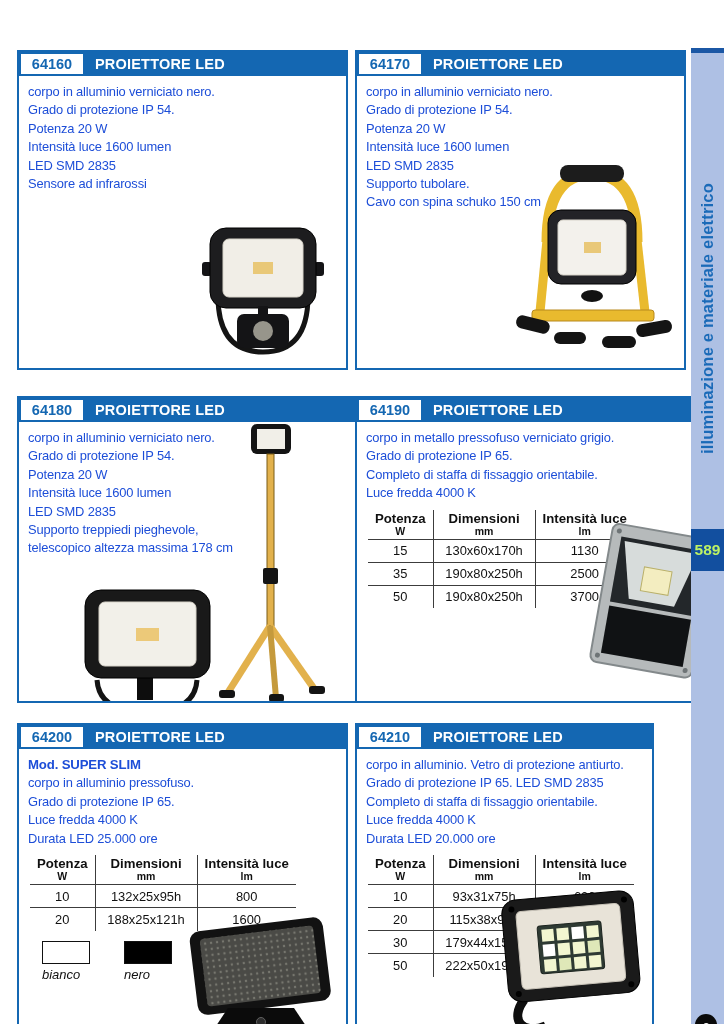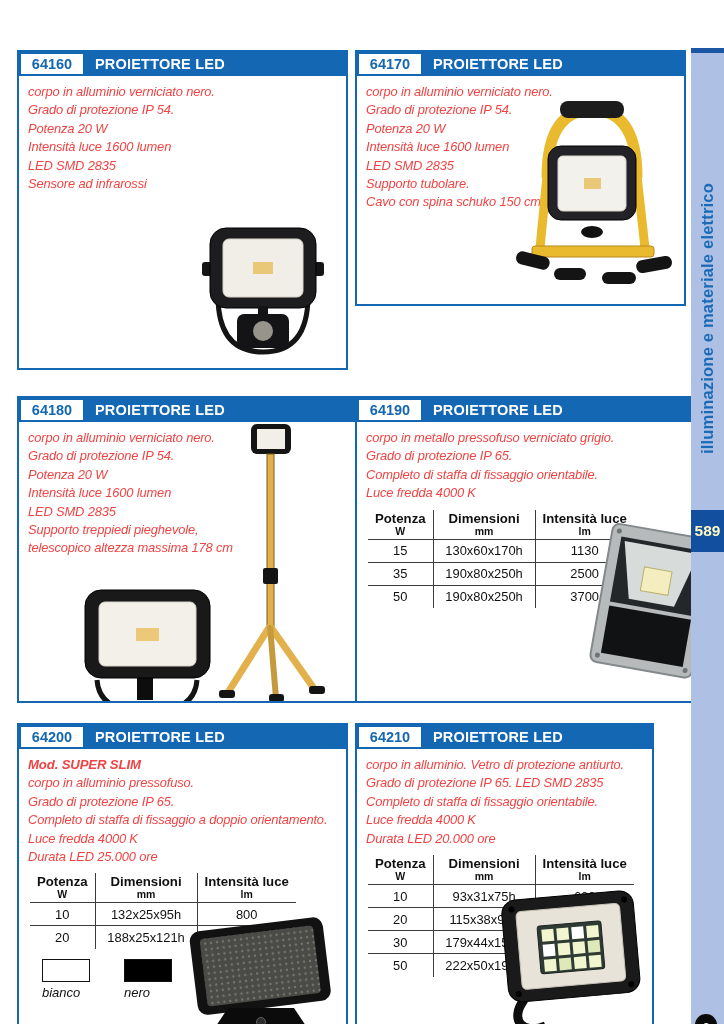--- a/index.html
+++ b/index.html
@@ -17,21 +17,21 @@
   .cell-header { display:flex; height:24px; }
   .code-box {
     width:66px; border:2px solid var(--blue); background:#fff; color:var(--blue);
     font-weight:700; font-size:14.5px; display:flex; align-items:center; justify-content:center;
   }
   .title-bar {
     flex:1; background:var(--blue); color:#fff; font-weight:700; font-size:14.5px;
     display:flex; align-items:center; padding-left:10px; letter-spacing:.2px;
   }
   .body { position:relative; padding:7px 9px 0 9px; height:calc(100% - 24px); overflow:hidden; }
-  .line { font-size:12.9px; line-height:18.4px; white-space:nowrap; letter-spacing:-0.15px; color:#ef4444;font-style:italic; }
+  .line { font-size:12.9px; line-height:18.4px; white-space:nowrap; letter-spacing:-0.15px; color:#1d4ed8; }
   .model-line { font-weight:700; font-size:13.2px; line-height:18.4px; }
   .spec-table { border-collapse:collapse; margin:7px 0 0 2px; }
   .spec-table th, .spec-table td { border-left:1px solid #3c3c3c; padding:2px 7px; text-align:center; vertical-align:middle; }
   .spec-table th:first-child, .spec-table td:first-child { border-left:none; }
   .spec-table tbody td { border-top:1px solid #3c3c3c; font-size:12.9px; height:23px; }
   .th-label { font-size:13.2px; line-height:14px; color:#101010; }
   .th-unit { font-size:10.5px; line-height:11px; color:#101010; }
   .col-w   { min-width:52px; }
   .col-dim { min-width:102px; }
   .col-lm  { min-width:96px; }
@@ -47,22 +47,22 @@
   }
   .sidebar-label-wrap {
     position:absolute; left:691px; top:98px; width:33px; height:378px;
     display:flex; align-items:center; justify-content:center;
   }
   .sidebar-label {
     writing-mode:vertical-rl; transform:rotate(180deg);
     font-weight:700; font-size:16.5px; color:var(--side-text); white-space:nowrap; letter-spacing:.2px;
   }
   .page-badge {
-    position:absolute; left:691px; top:478px; width:33px; height:42px; background:var(--dark-blue);
-    color:#fef9c3; font-weight:700; font-size:15.5px; display:flex; align-items:center; justify-content:center;
+    position:absolute; left:691px; top:497px; width:33px; height:42px; background:var(--dark-blue);
+    color:#bef264; font-weight:700; font-size:15.5px; display:flex; align-items:center; justify-content:center;
   }
   .corner-logo {
     position:absolute; left:695px; top:982px; width:22px; height:22px; border-radius:50%;
     background:#0a0a0a; color:#fff; font-weight:700; font-size:13px;
     display:flex; align-items:center; justify-content:center;
   }
 </style>
 </head>
 <body>
 
@@ -87,21 +87,21 @@
         <rect x="22" y="24" width="106" height="80" rx="16" fill="#1d1d1f" stroke="#000"></rect>
         <rect x="35" y="35" width="80" height="58" rx="6" fill="#f1eee7" stroke="#d8d4ca"></rect>
         <rect x="65" y="58" width="20" height="12" fill="#e9c878"></rect>
         <rect x="70" y="102" width="10" height="10" fill="#141416"></rect>
         <rect x="49" y="110" width="52" height="34" rx="7" fill="#141416"></rect>
         <circle cx="75" cy="127" r="10" fill="#97958b"></circle>
       </svg>
     </div>
   </section>
 
-  <section class="cell" style="left:355px; top:18px; width:331px; height:256px;">
+  <section class="cell" style="left:355px; top:18px; width:331px; height:320px;">
     <div class="cell-header">
       <span class="code-box">64170</span>
       <span class="title-bar">PROIETTORE LED</span>
     </div>
     <div class="body">
       <div class="line">corpo in alluminio verniciato nero.</div>
       <div class="line">Grado di protezione IP 54.</div>
       <div class="line">Potenza 20 W</div>
       <div class="line">Intensità luce 1600 lumen</div>
       <div class="line">LED SMD 2835</div>
@@ -222,21 +222,20 @@
 
   <section class="cell" style="left:17px; top:691px; width:331px; height:315px;">
     <div class="cell-header">
       <span class="code-box">64200</span>
       <span class="title-bar">PROIETTORE LED</span>
     </div>
     <div class="body">
       <div class="line model-line">Mod. SUPER SLIM</div>
       <div class="line">corpo in alluminio pressofuso.</div>
       <div class="line">Grado di protezione IP 65.</div>
-      <div class="line">Completo di staffa di fissaggio a doppio orientamento.</div>
       <div class="line">Luce fredda 4000 K</div>
       <div class="line">Durata LED 25.000 ore</div>
       <table class="spec-table">
         <thead>
           <tr>
             <th class="col-w">
                 <div class="th-label">Potenza</div>
                 <div class="th-unit">W</div>
               </th>
             <th class="col-dim">

